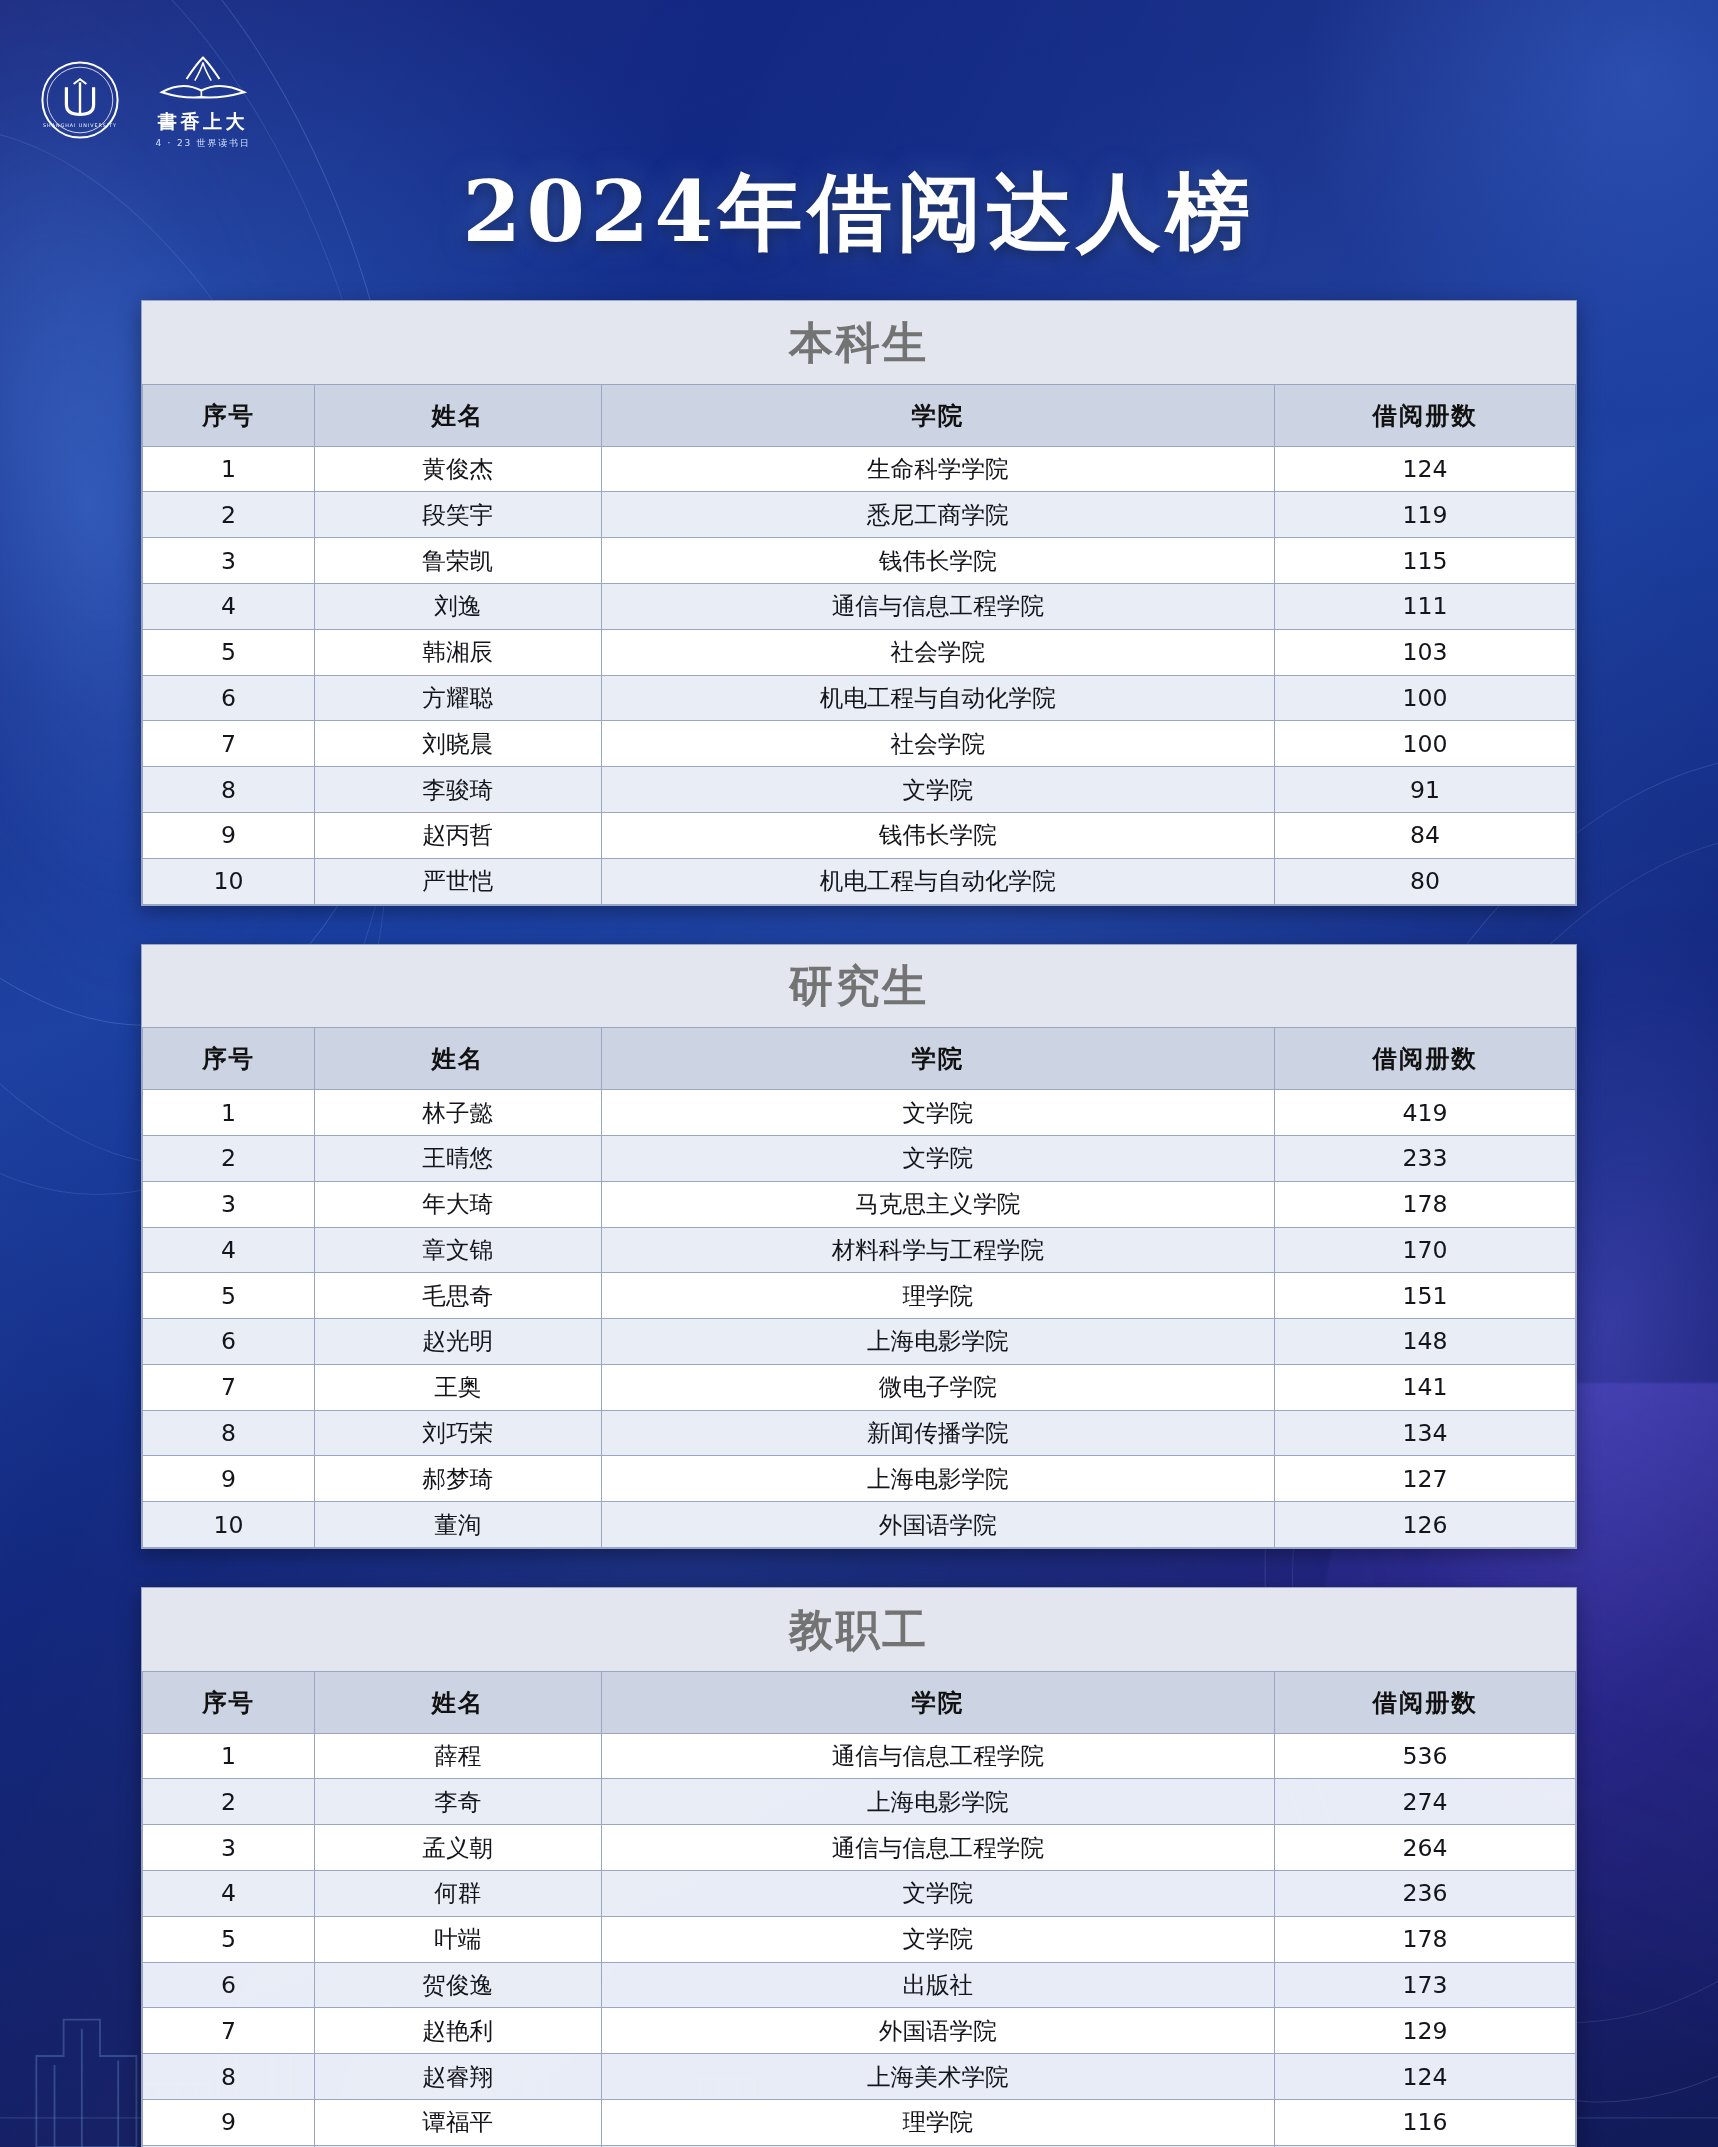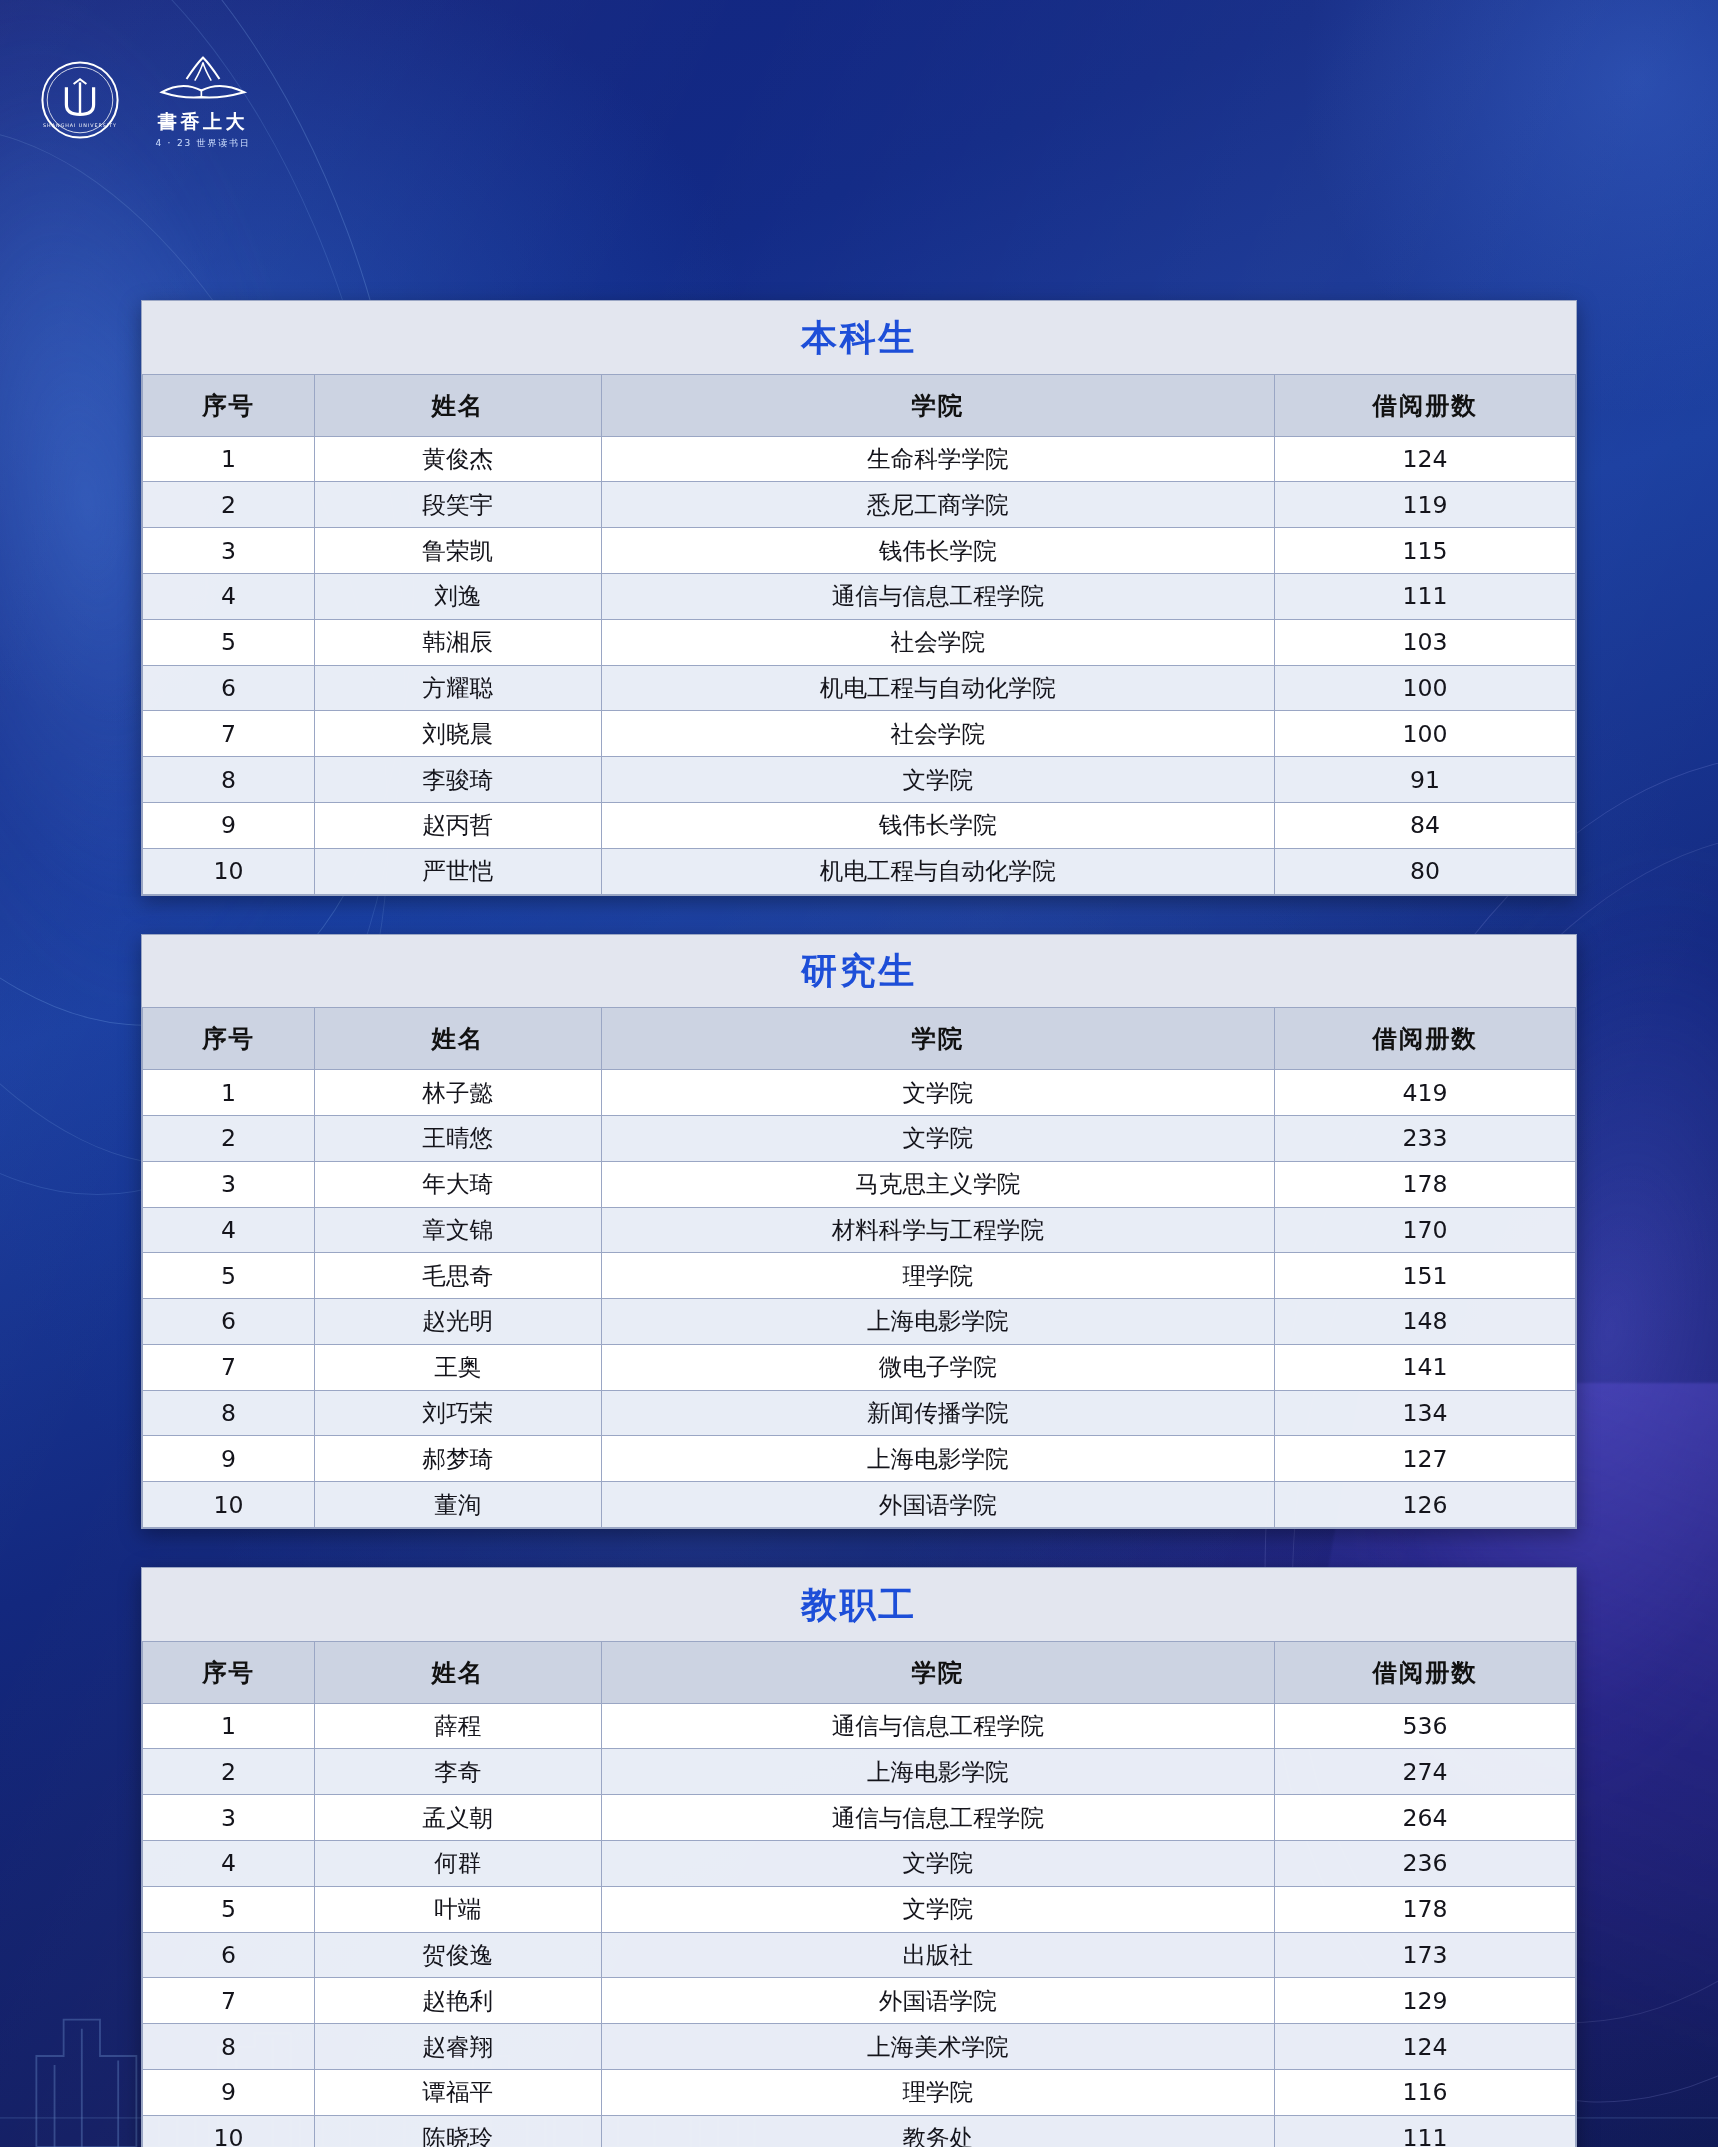--- a/index.html
+++ b/index.html
@@ -155,23 +155,23 @@
     width: 1436px;
   }
   .table-block {
     margin-bottom: 38px;
     border: 1.8px solid #9aa6c4;
     background: rgba(255,255,255,0.92);
     box-shadow: 0 5.5px 20px rgba(0,0,0,0.35);
   }
   .table-block .block-title {
     text-align: center;
-    font-size: 36px;
+    font-size: 44px;
     font-weight: 700;
-    color: #1d4ed8;
+    color: #737373;
     padding: 12.7px 0 11px;
     background: #e3e6ef;
     font-family: "DejaVu Sans", "Liberation Sans", sans-serif;
     letter-spacing: 2.7px;
   }
   table {
     width: 100%;
     border-collapse: collapse;
     table-layout: fixed;
   }
@@ -253,20 +253,21 @@
         <path d="M58 48 L58 56" stroke="#ffffff" stroke-width="2"></path>
         <path d="M40 34 Q52 16 60 8 Q68 16 80 34" fill="none" stroke="#ffffff" stroke-width="2.5"></path>
         <path d="M50 36 Q58 22 60 14" fill="none" stroke="#ffffff" stroke-width="1.8"></path>
         <path d="M70 36 Q62 22 60 14" fill="none" stroke="#ffffff" stroke-width="1.8"></path>
       </svg>
       <div class="cn">書香上大</div>
       <div class="sub">4 · 23 世界读书日</div>
     </div>
   </div>
 
+  <div class="poster-title">2024年借阅达人榜</div>
 
   <div class="tables">
 
     <div class="table-block">
       <div class="block-title">本科生</div>
       <table>
         <colgroup>
             <col class="c-rank">
             <col class="c-name">
             <col class="c-college">

